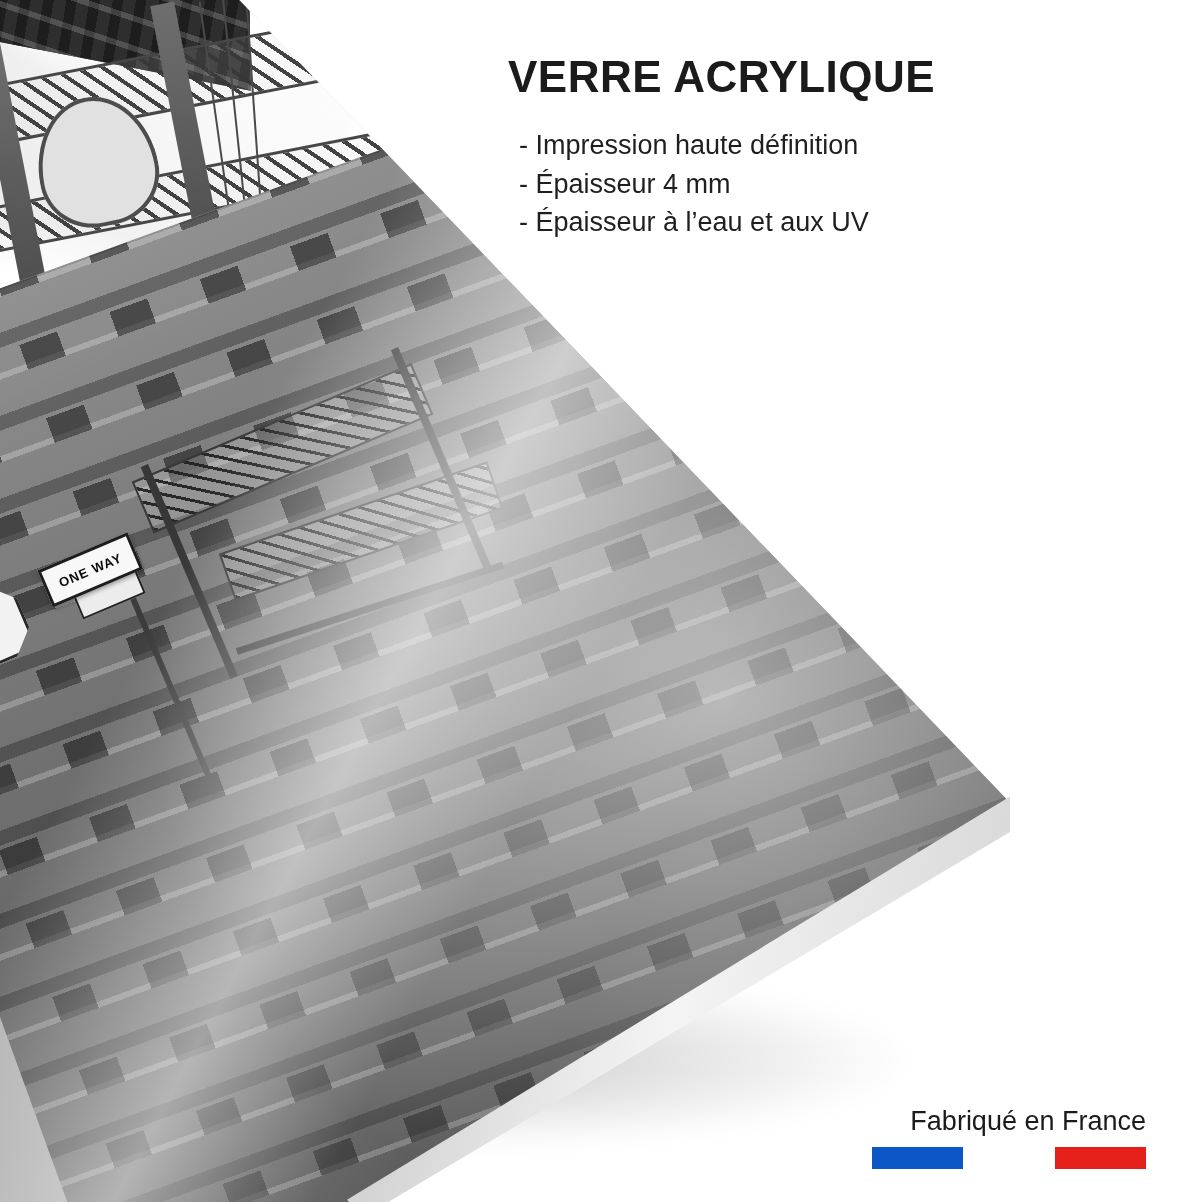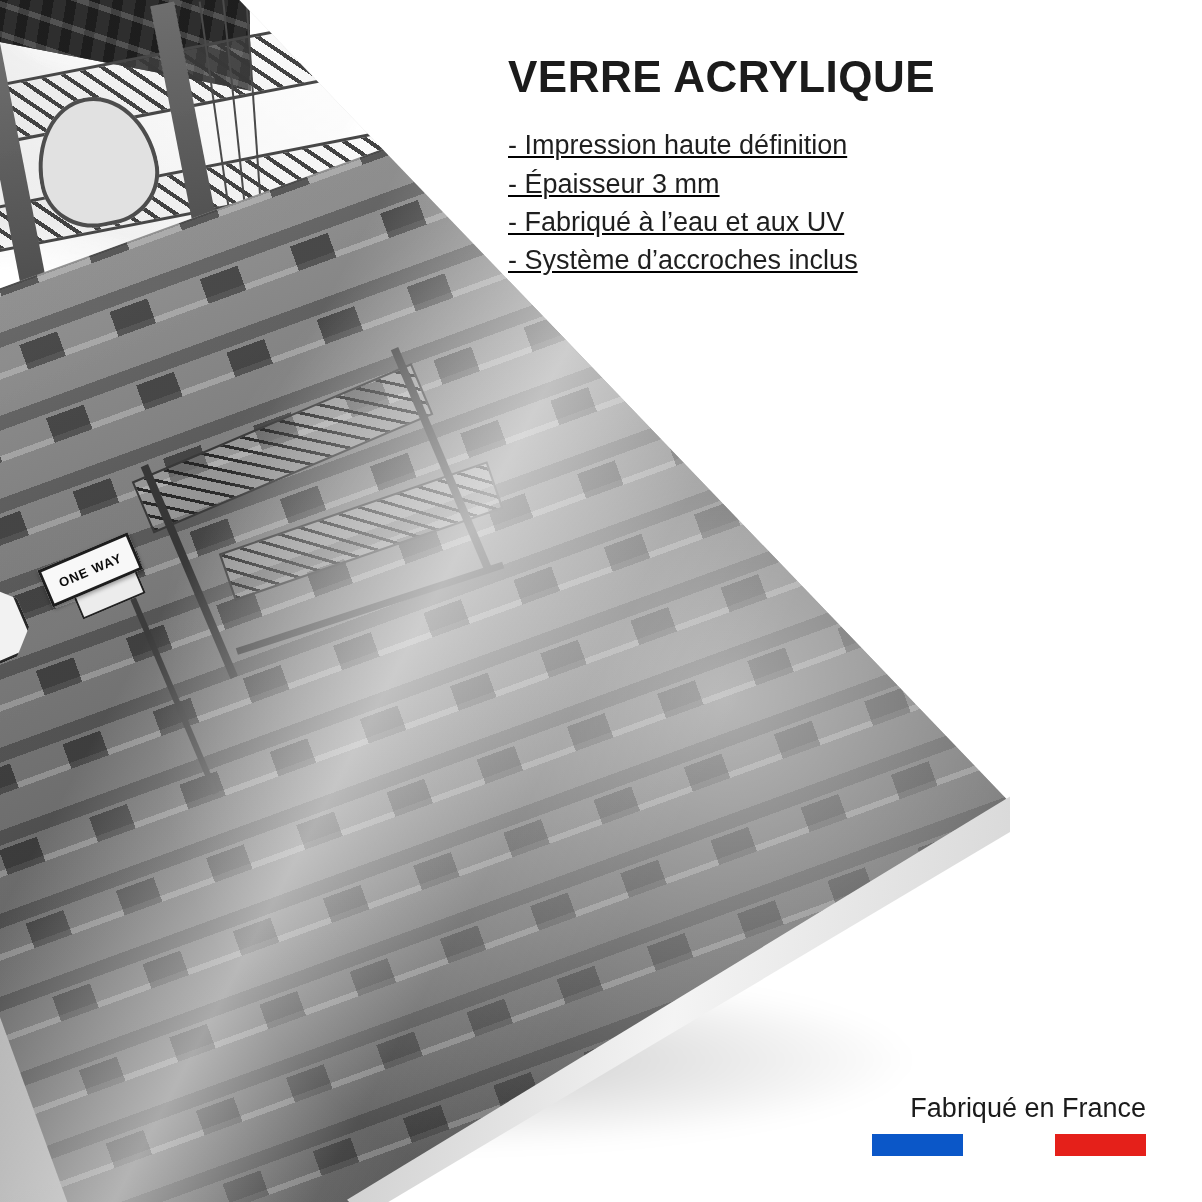--- a/index.html
+++ b/index.html
@@ -259,35 +259,34 @@
   .info h1 {
     margin: 0 0 26px 0;
     font-size: 44px;
     line-height: 1.05;
     font-weight: bold;
     letter-spacing: 0.5px;
     color: #1b1b1b;
   }
   .info ul {
     list-style: none;
-    margin: 0;
+    margin: 11px;
     padding: 0;
-    text-decoration: underline;
   }
   .info li {
     font-size: 27px;
     line-height: 1.42;
     color: #1f1f1f;
   }
 
   
   .made-in {
     position: absolute;
     right: 56px;
-    bottom: 46px;
+    bottom: 33px;
     text-align: right;
   }
   .made-in .label {
     font-size: 27px;
     color: #1b1b1b;
     margin-bottom: 10px;
   }
   .flag {
     display: flex;
     width: 274px;
@@ -352,23 +351,22 @@
       <div class="gloss"></div>
     </div>
 
     <div class="panel-edge"></div>
   </div>
 
   <div class="info">
     <h1>VERRE ACRYLIQUE</h1>
     <ul>
       <li>- Impression haute définition</li>
-      <li>- Épaisseur 3 mm</li>
-      <li>- Fabriqué à l’eau et aux UV</li>
-      <li>- Système d’accroches inclus</li>
+      <li>- Épaisseur 4 mm</li>
+      <li>- Épaisseur à l’eau et aux UV</li>
     </ul>
   </div>
 
   <div class="made-in">
     <div class="label">Fabriqué en France</div>
     <div class="flag">
       <span class="blue"></span>
       <span class="white"></span>
       <span class="red"></span>
     </div>

